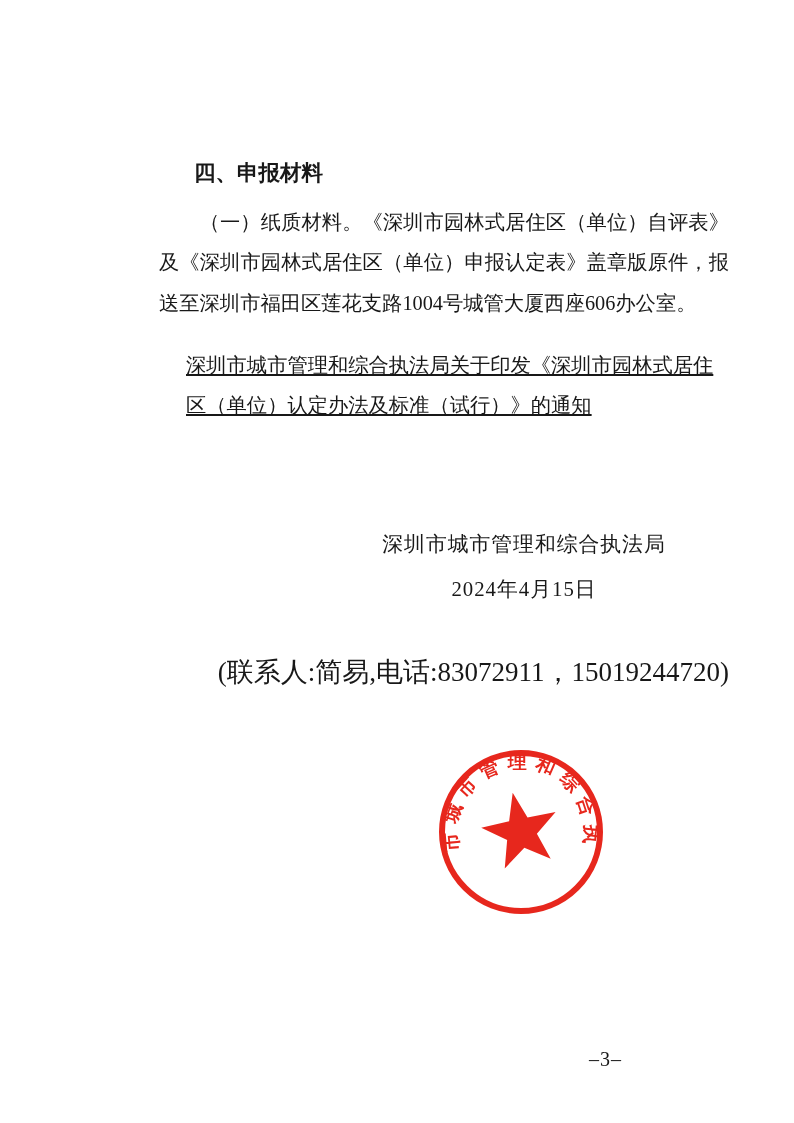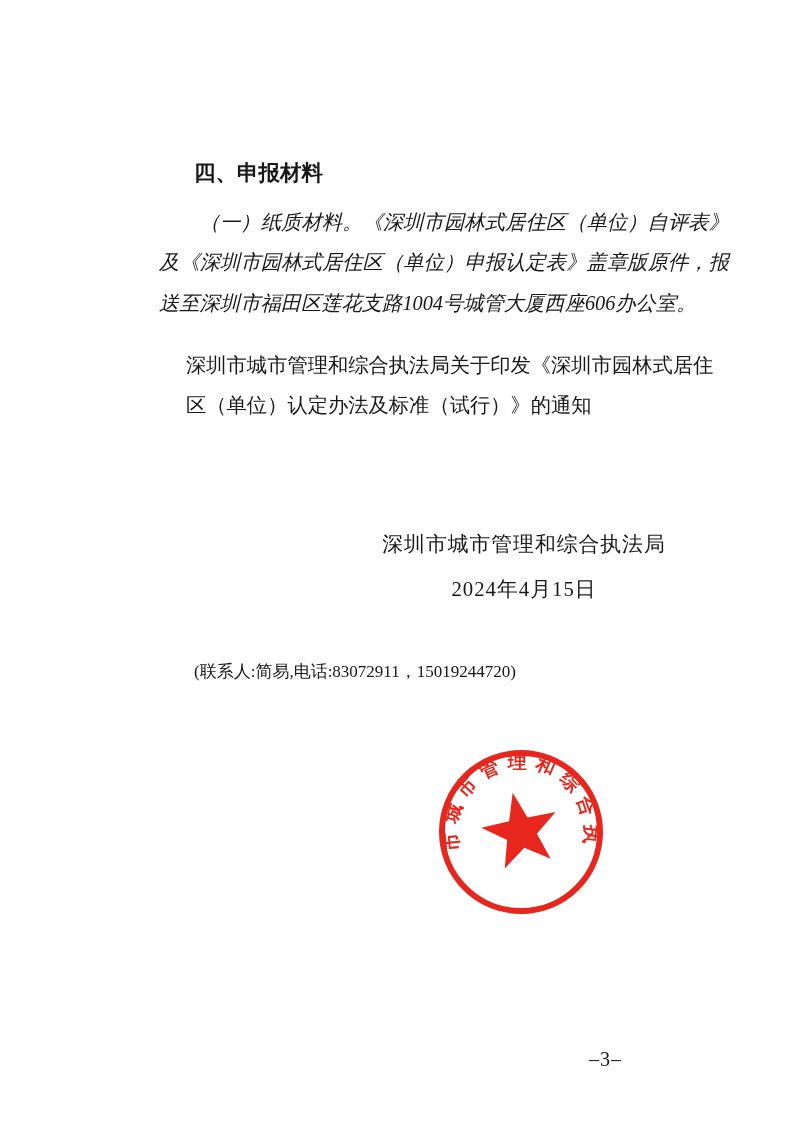--- a/index.html
+++ b/index.html
@@ -29,44 +29,45 @@
     font-size: 21.5px;
     line-height: 34px;
   }
   .para {
     margin: 0;
     font-size: 20.3px;
     line-height: 40.4px;
     text-align: justify;
     text-indent: 2em;
   }
-  .para-first { margin-top: 12px; font-style: italic; }
+  .para-first { margin-top: 12px; }
   .para + .para { margin-top: 3px; }
   .attachment {
     display: flex;
     margin-top: 22px;
     margin-left: 27px;
     font-size: 20.3px;
     line-height: 40px;
   }
   .attachment-label { flex: 0 0 auto; white-space: pre; }
-  .attachment-text { flex: 1 1 auto; }
+  .attachment-text { flex: 1 1 auto; text-decoration: underline; }
   .signature {
     margin-top: 96px;
     margin-left: 160px;
     text-align: center;
     font-size: 20.8px;
     line-height: 45px;
     letter-spacing: 1px;
   }
   .contact {
     margin-top: 46px;
-    font-size: 17px;
+    font-size: 27px;
     line-height: 30px;
     padding-left: 35px;
+    text-align: right;
   }
   .page-number {
     position: absolute;
     top: 1032px;
     right: 126px;
     font-size: 20px;
     line-height: 22px;
     letter-spacing: 1px;
   }
   .seal {

